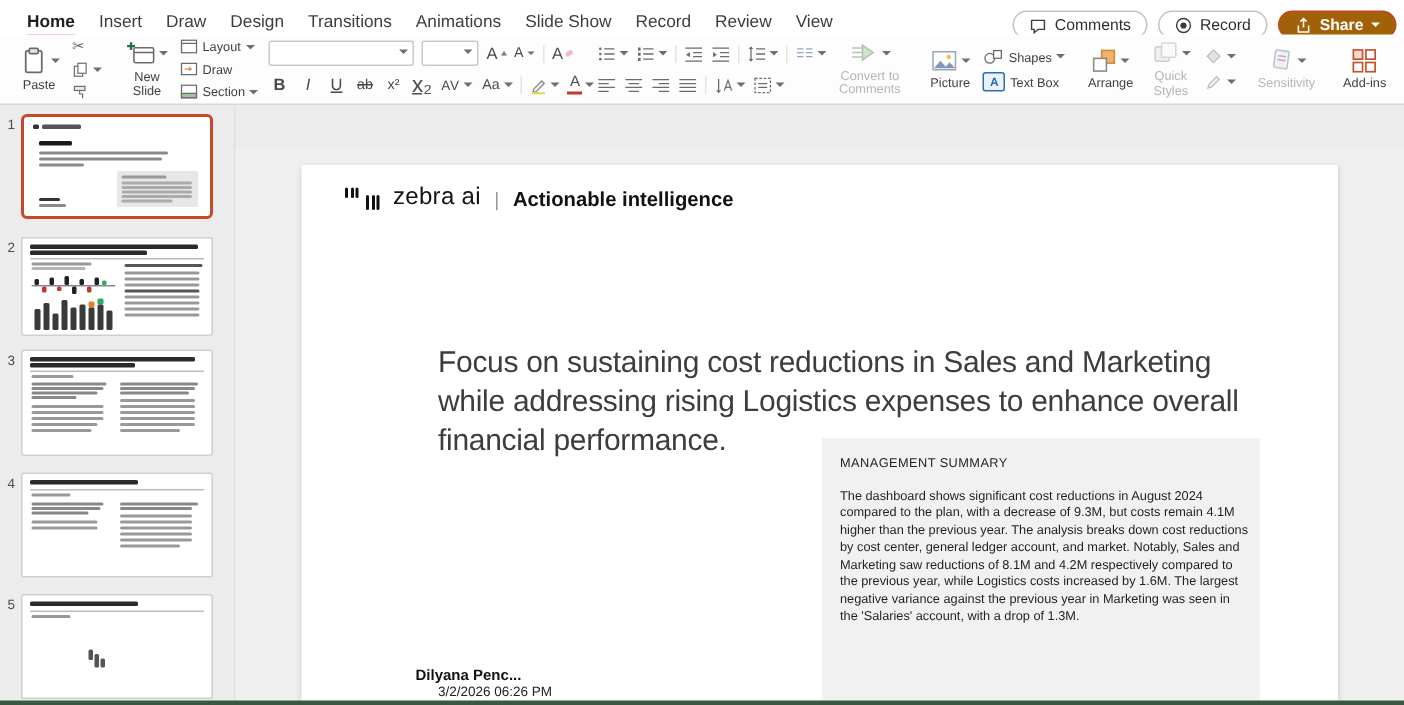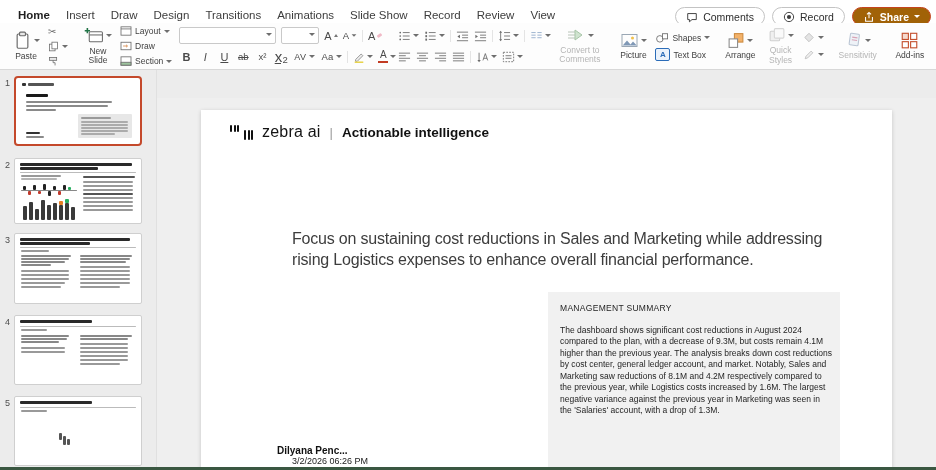--- a/index.html
+++ b/index.html
@@ -53,21 +53,21 @@
   .logo{position:absolute;left:29px;top:13px;display:flex;align-items:center;gap:9px;}
   .logo-bars{display:flex;align-items:flex-start;gap:1.5px;height:16px;padding-top:1px;}
   .lb{width:2px;background:#111;border-radius:1px;}
   .lb.g1{height:7px;margin-top:0;}
   .lb.g2{height:10px;margin-top:5px;}
   .lb.sp{background:transparent;width:2px;}
   .logo-text{font-size:16px;color:#141414;font-weight:500;letter-spacing:0.2px;}
   .logo-sep{font-size:13px;color:#9a9a9a;font-weight:300;}
   .logo-tag{font-size:13.5px;color:#111;font-weight:700;}
   .heading{position:absolute;left:91px;top:94px;font-size:12px;font-weight:700;color:#101010;}
-  .focus{position:absolute;left:91px;top:119px;width:535px;font-size:16px;line-height:1.3;letter-spacing:-0.2px;color:#3d3d3d;}
+  .focus{position:absolute;left:91px;top:119px;width:535px;font-size:20px;line-height:1.3;letter-spacing:-0.2px;color:#3d3d3d;}
   .sumbox{position:absolute;left:347px;top:182px;width:292px;height:200px;background:#f1f1f1;box-sizing:border-box;padding:11px 12px;}
   .sumtitle{font-size:8.5px;color:#1f1f1f;letter-spacing:0.3px;}
   .sumbody{margin-top:12px;font-size:8.5px;line-height:1.35;color:#1f1f1f;width:272px;}
   .author{position:absolute;left:76px;top:335px;font-size:10px;font-weight:700;color:#111;text-align:center;}
   .datetime{position:absolute;left:91px;top:346px;font-size:9px;color:#222;}
 
   .bottom-bar{position:absolute;left:0;right:0;bottom:0;height:3px;background:#3A5741;}
 </style>
 </head>
 <body>

